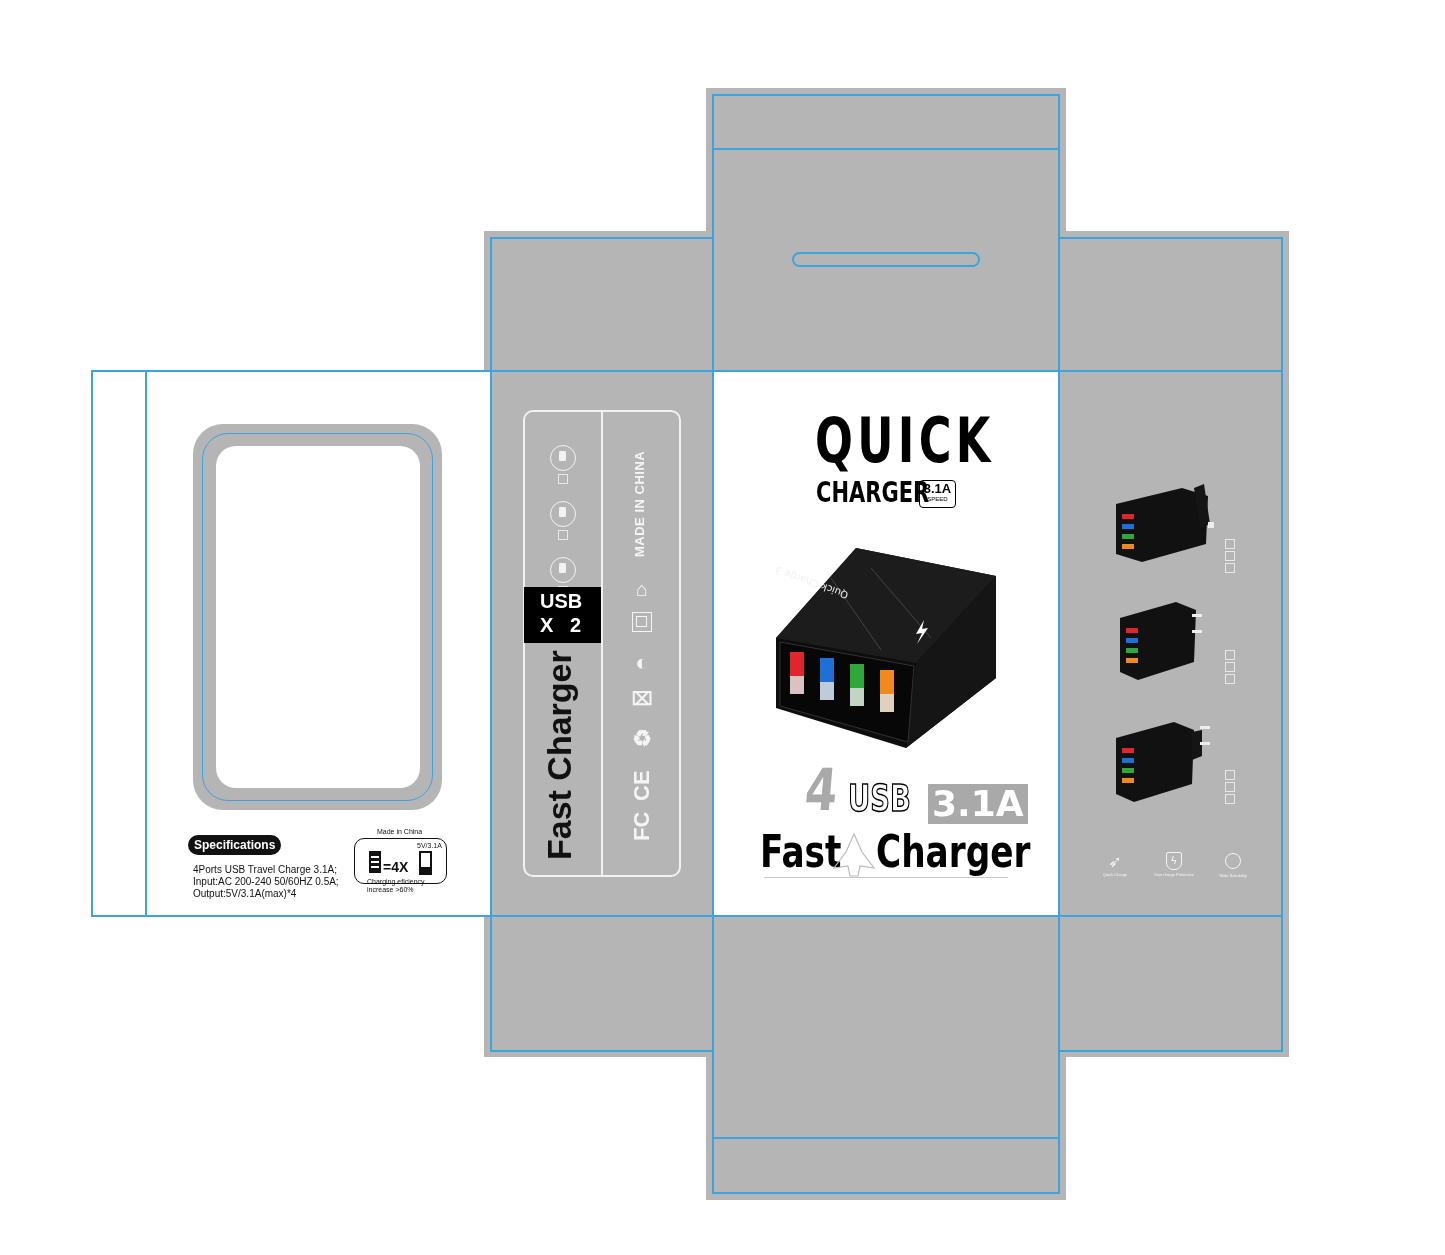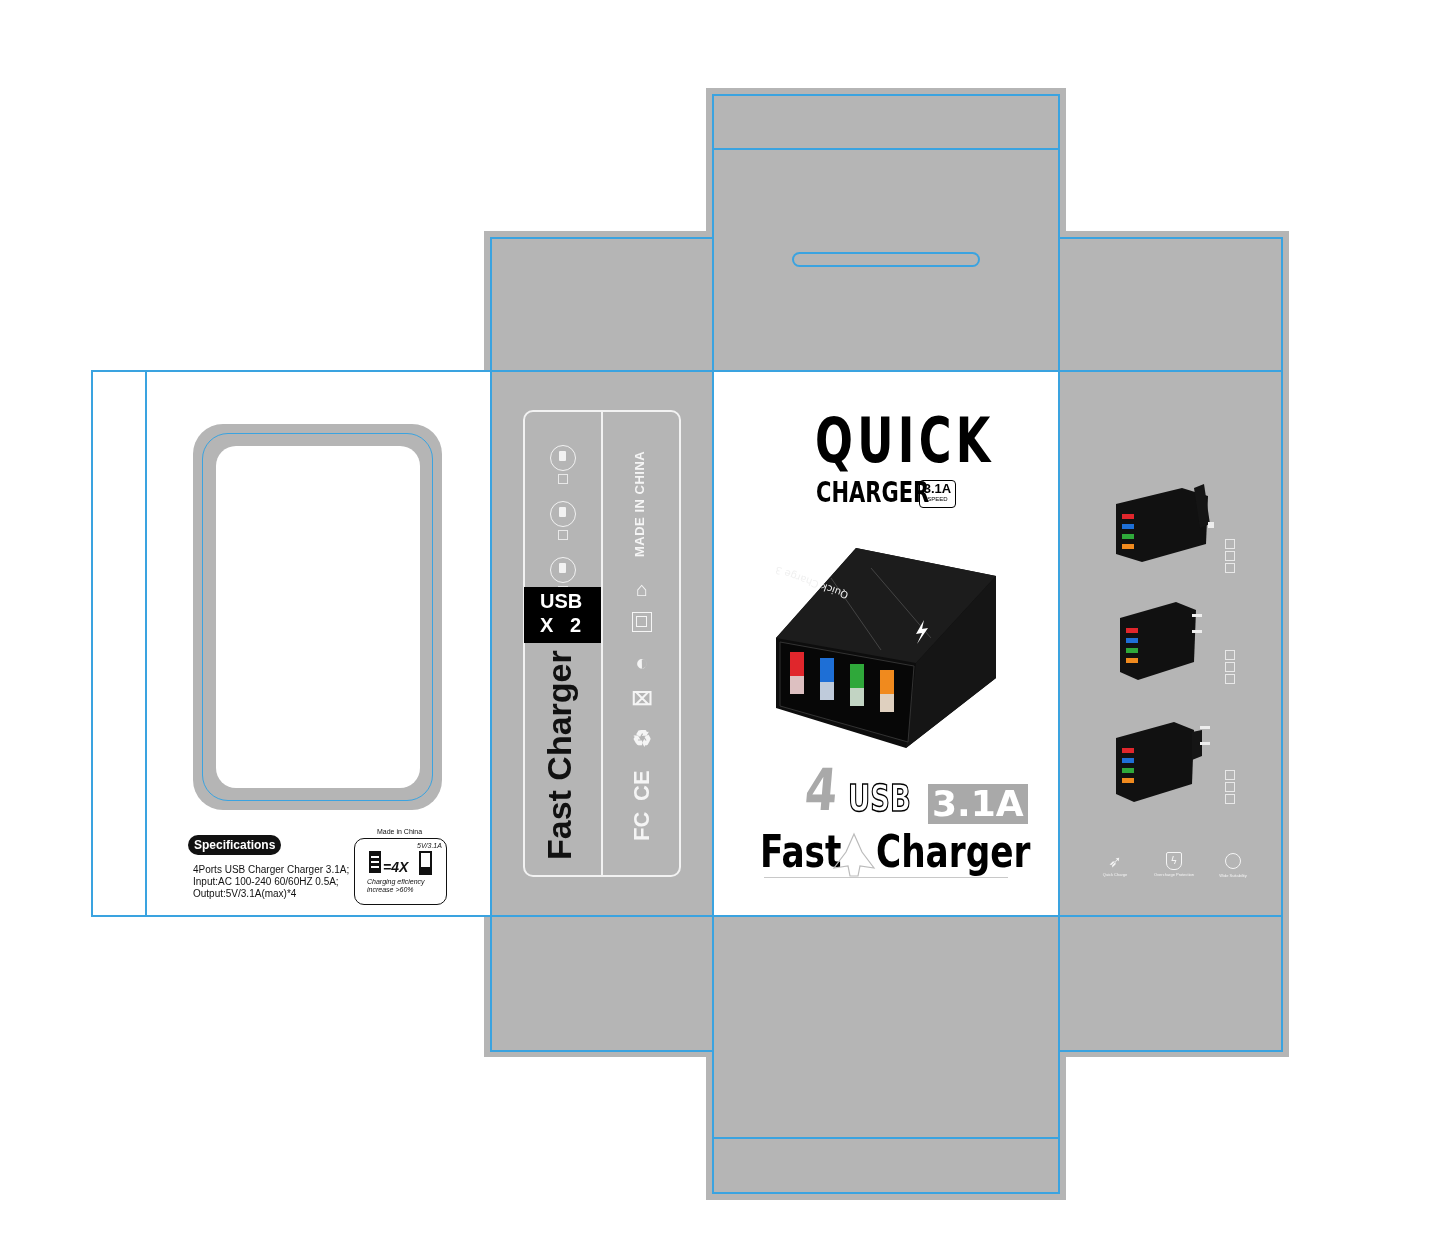--- a/index.html
+++ b/index.html
@@ -78,27 +78,27 @@
 
 <div class="hline" style="left:712px;top:1137px;width:348px;"></div>
 <div class="hline" style="left:712px;top:1192px;width:348px;"></div>
 
 <div class="abs window-frame" style="left:193px;top:424px;width:249px;height:386px;"></div>
 <div class="abs window-cutline" style="left:202px;top:433px;width:231px;height:368px;"></div>
 <div class="abs window-inner" style="left:216px;top:446px;width:204px;height:342px;"></div>
 
 <div class="abs spec-badge" style="left:188px;top:835px;">Specifications</div>
 <div class="abs spec-text" style="left:193px;top:864px;width:170px;">
-  <div>4Ports USB Charger Charger 3.1A;</div>
-  <div>Input:AC 100-240 60/60HZ 0.5A;</div>
+  <div>4Ports USB Travel Charge 3.1A;</div>
+  <div>Input:AC 200-240 50/60HZ 0.5A;</div>
   <div>Output:5V/3.1A(max)*4</div>
 </div>
 
 <div class="abs tiny" style="left:377px;top:828px;">Made in China</div>
-<div class="abs eff-box" style="left:354px;top:838px;width:93px;height:67px;font-style:italic;">
+<div class="abs eff-box" style="left:354px;top:838px;width:93px;height:46px;">
   <div class="abs tiny" style="left:62px;top:3px;">5V/3.1A</div>
   <div class="abs" style="left:14px;top:12px;width:12px;height:22px;border:2px solid #111;box-sizing:border-box;background:repeating-linear-gradient(#111 0 3px,#fff 3px 5px);"></div>
   <div class="abs" style="left:28px;top:20px;font-size:14px;font-weight:bold;color:#111;">=4X</div>
   <div class="abs" style="left:64px;top:12px;width:13px;height:24px;border:2px solid #111;box-sizing:border-box;background:linear-gradient(transparent 70%,#111 70%);"></div>
   <div class="abs tiny" style="left:12px;top:39px;line-height:8px;">
     <div>Charging eficiency</div>
     <div>increase &gt;60%</div>
   </div>
 </div>
 

